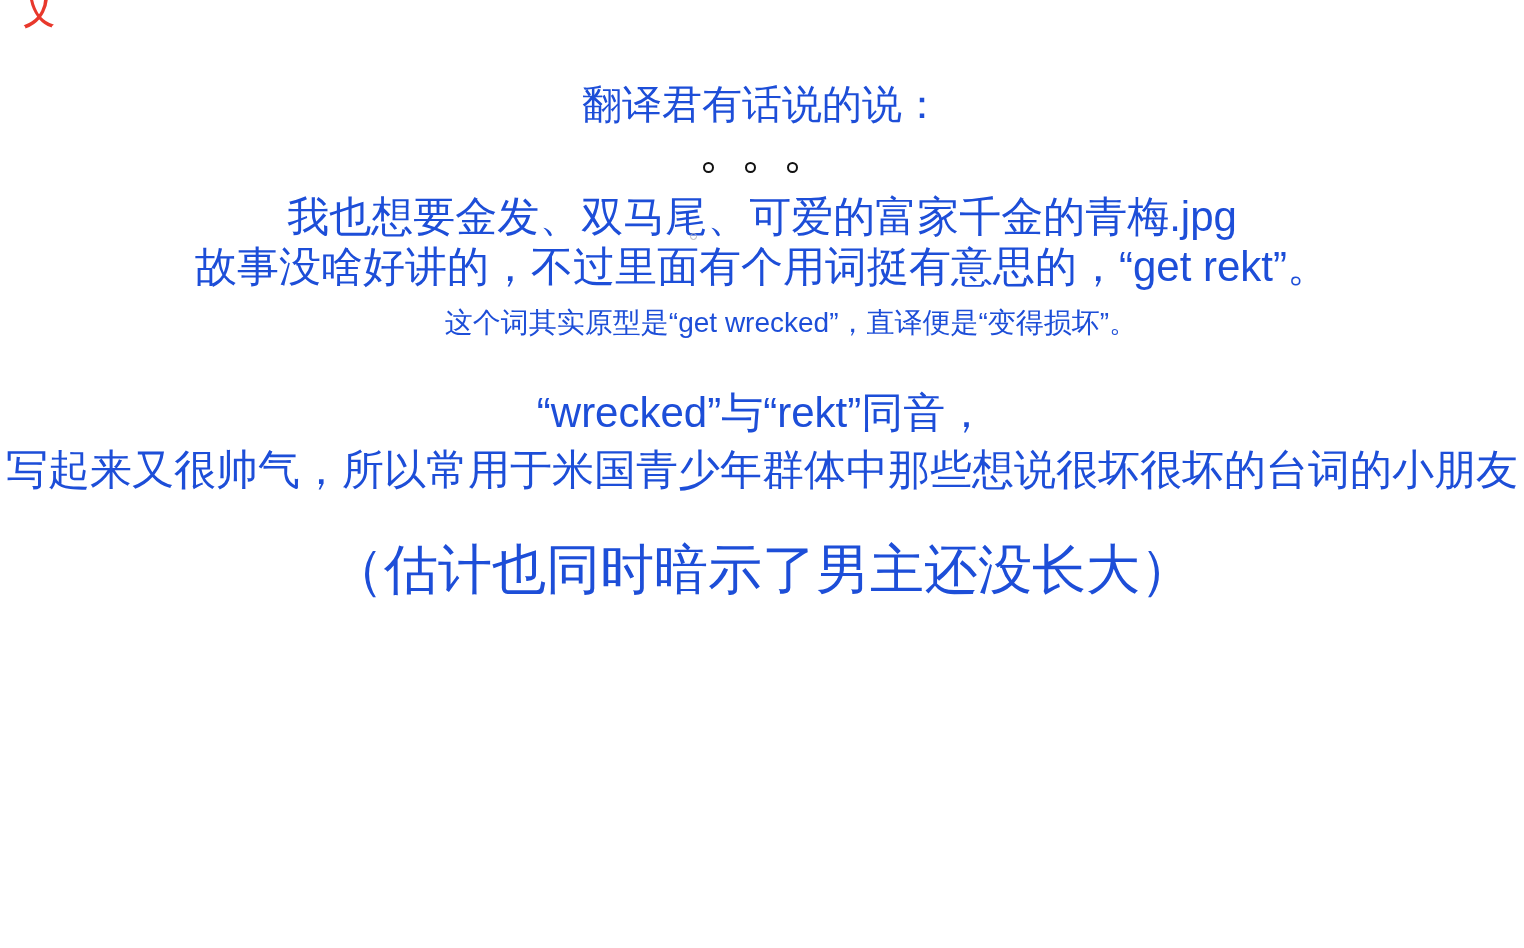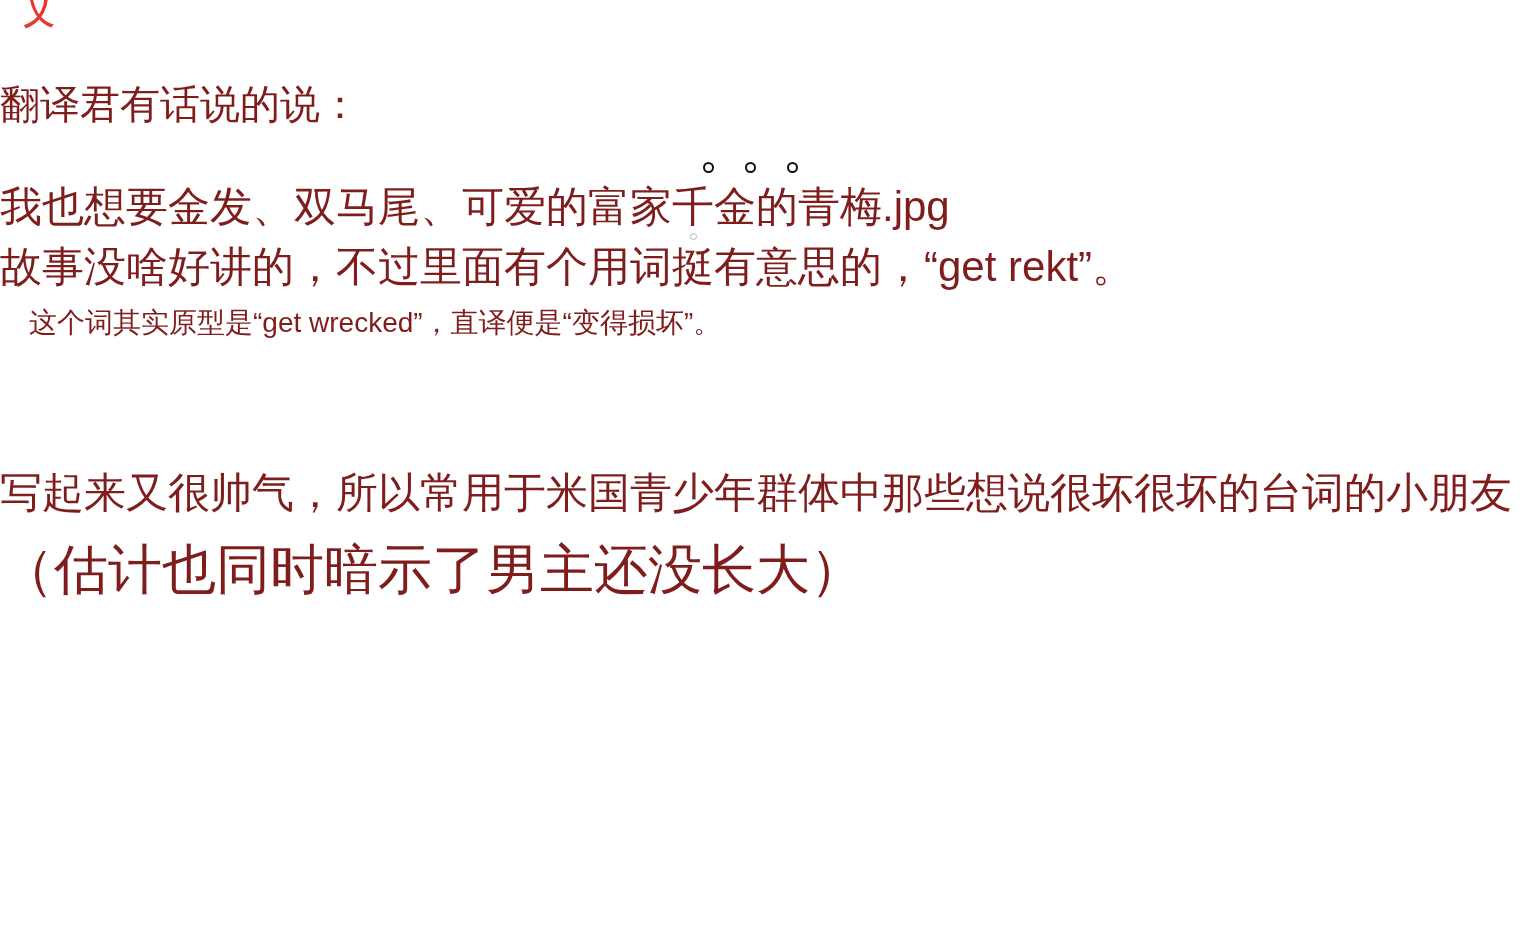--- a/index.html
+++ b/index.html
@@ -13,30 +13,31 @@
     height: 948px;
     background: #ffffff;
     overflow: hidden;
     font-family: "Liberation Sans", "DejaVu Sans", sans-serif;
     color: #141414;
   }
   .note-line {
     position: absolute;
     left: 0;
     width: 100%;
+    text-align: center;
     white-space: nowrap;
     line-height: 1.08;
-    color: #7f1d1d;
+    color: #1d4ed8;
   }
   .title-line   { top: 83px;  font-size: 40px; }
-  .line-jpg     { top: 184px; font-size: 42px; }
+  .line-jpg     { top: 194px; font-size: 42px; }
   .line-rekt    { top: 244px; font-size: 42px; }
   .line-wrecked { top: 308px; font-size: 28px; padding-left: 29px; }
   .line-homoph  { top: 390px; font-size: 42px; }
-  .line-long    { top: 470px; font-size: 42px; }
+  .line-long    { top: 447px; font-size: 42px; }
   .line-paren   { top: 540px; font-size: 54px; }
   .line-last    { top: 621px; font-size: 35px; }
 
   .red-mark {
     position: absolute;
     left: 24px;
     top: -4px;
     font-size: 30px;
     font-weight: bold;
     color: #e8382c;
@@ -82,19 +83,20 @@
   <span class="emph-ring r3"></span>
 
   <div class="note-line line-jpg">我也想要金发、双马尾、可爱的富家千金的青梅.jpg</div>
 
   <span class="faint-ring"></span>
 
   <div class="note-line line-rekt">故事没啥好讲的，不过里面有个用词挺有意思的，“get rekt”。</div>
 
   <div class="note-line line-wrecked">这个词其实原型是“get wrecked”，直译便是“变得损坏”。</div>
 
+  <div class="note-line line-homoph">“wrecked”与“rekt”同音，</div>
 
   <div class="note-line line-long">写起来又很帅气，所以常用于米国青少年群体中那些想说很坏很坏的台词的小朋友</div>
 
   <div class="note-line line-paren">（估计也同时暗示了男主还没长大）</div>
 
 
 </div>
 
 </body></html>

